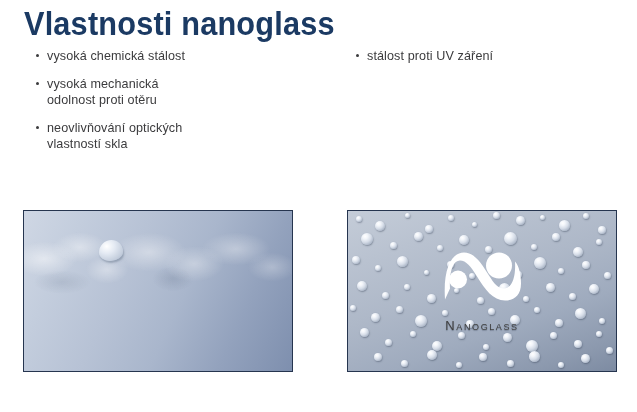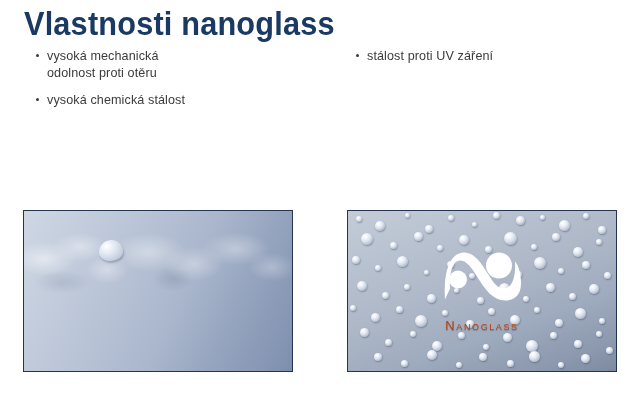--- a/index.html
+++ b/index.html
@@ -177,21 +177,21 @@
   }
   .logo-mark {
     display: block;
     margin: 0 auto;
     width: 86px;
     height: 58px;
   }
   .logo-wordmark {
     display: block;
     margin-top: 16px;
-    color: #c2410c;
+    color: #404040;
     font-size: 13px;
     letter-spacing: 1.6px;
     font-variant: small-caps;
     text-shadow: 0 1px 1px rgba(60,72,92,0.45);
     white-space: nowrap;
   }
 
   
   .panel-caption {
     margin-top: 11px;
@@ -205,29 +205,34 @@
 <body>
 
 <div class="page-title">Vlastnosti nanoglass</div>
 
 <div class="features">
 
   <div class="feature-col left">
 
     <div class="feature-item">
       <span class="bullet-dot"></span>
+      <span class="feature-text">vysoká chemická stálost</span>
+    </div>
+
+    <div class="feature-item">
+      <span class="bullet-dot"></span>
       <span class="feature-text">vysoká mechanická
 odolnost proti otěru</span>
     </div>
 
     <div class="feature-item">
       <span class="bullet-dot"></span>
-      <span class="feature-text">vysoká chemická stálost</span>
-    </div>
-
+      <span class="feature-text">neovlivňování optických
+vlastností skla</span>
+    </div>
 
   </div>
 
   <div class="feature-col right">
 
 
     <div class="feature-item">
       <span class="bullet-dot"></span>
       <span class="feature-text">stálost proti UV záření</span>
     </div>

